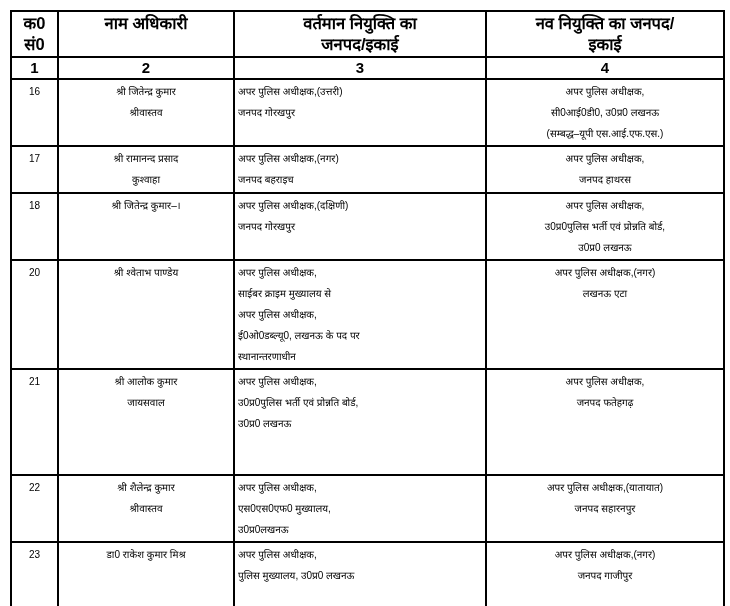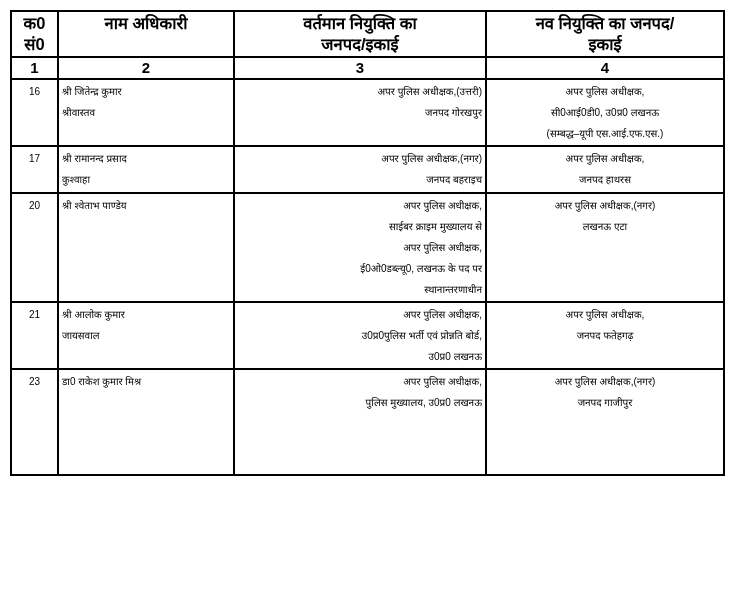--- a/index.html
+++ b/index.html
@@ -47,22 +47,22 @@
   }
   tr.header-row { height: 43px; }
   tr.num-row    { height: 22px; }
   tr.num-row td {
     font-weight: bold;
     text-align: center;
     font-size: 15px;
     line-height: 18px;
   }
   .col-serial  { text-align: center; }
-  .col-name    { text-align: left; padding-left: 6px; }
-  .col-current { text-align: right; }
+  .col-name    { text-align: center; padding-left: 6px; }
+  .col-current { text-align: left; }
   .col-new     { text-align: center; }
 
   
   tbody.data-rows tr:nth-child(1) { height: 61px; }
   tbody.data-rows tr:nth-child(2) { height: 47px; padding-left: 9px; }
   tbody.data-rows tr:nth-child(3) { height: 64px; }
   tbody.data-rows tr:nth-child(4) { height: 66px; }
   tbody.data-rows tr:nth-child(5) { height: 106px; padding-left: 15px; }
   tbody.data-rows tr:nth-child(6) { height: 64px; margin-left: 12px; }
   tbody.data-rows tr:nth-child(7) { height: 65px; }
@@ -132,20 +132,35 @@
           <td class="col-current">
             <div class="line">अपर पुलिस अधीक्षक,(नगर)</div>
             <div class="line">जनपद बहराइच</div>
           </td>
           <td class="col-new">
             <div class="line">अपर पुलिस अधीक्षक,</div>
             <div class="line">जनपद हाथरस</div>
           </td>
         </tr>
         <tr>
+          <td class="col-serial">18</td>
+          <td class="col-name">
+            <div class="line">श्री जितेन्द्र कुमार–।</div>
+          </td>
+          <td class="col-current">
+            <div class="line">अपर पुलिस अधीक्षक,(दक्षिणी)</div>
+            <div class="line">जनपद गोरखपुर</div>
+          </td>
+          <td class="col-new">
+            <div class="line">अपर पुलिस अधीक्षक,</div>
+            <div class="line">उ0प्र0पुलिस भर्ती एवं प्रोन्नति बोर्ड,</div>
+            <div class="line">उ0प्र0 लखनऊ</div>
+          </td>
+        </tr>
+        <tr>
           <td class="col-serial">20</td>
           <td class="col-name">
             <div class="line">श्री श्वेताभ पाण्डेय</div>
           </td>
           <td class="col-current">
             <div class="line">अपर पुलिस अधीक्षक,</div>
             <div class="line">साईबर क्राइम मुख्यालय से</div>
             <div class="line">अपर पुलिस अधीक्षक,</div>
             <div class="line">ई0ओ0डब्ल्यू0, लखनऊ के पद पर</div>
             <div class="line">स्थानान्तरणाधीन</div>
@@ -162,20 +177,36 @@
             <div class="line">जायसवाल</div>
           </td>
           <td class="col-current">
             <div class="line">अपर पुलिस अधीक्षक,</div>
             <div class="line">उ0प्र0पुलिस भर्ती एवं प्रोन्नति बोर्ड,</div>
             <div class="line">उ0प्र0 लखनऊ</div>
           </td>
           <td class="col-new">
             <div class="line">अपर पुलिस अधीक्षक,</div>
             <div class="line">जनपद फतेहगढ़</div>
+          </td>
+        </tr>
+        <tr>
+          <td class="col-serial">22</td>
+          <td class="col-name">
+            <div class="line">श्री शैलेन्द्र कुमार</div>
+            <div class="line">श्रीवास्तव</div>
+          </td>
+          <td class="col-current">
+            <div class="line">अपर पुलिस अधीक्षक,</div>
+            <div class="line">एस0एस0एफ0 मुख्यालय,</div>
+            <div class="line">उ0प्र0लखनऊ</div>
+          </td>
+          <td class="col-new">
+            <div class="line">अपर पुलिस अधीक्षक,(यातायात)</div>
+            <div class="line">जनपद सहारनपुर</div>
           </td>
         </tr>
         <tr>
           <td class="col-serial">23</td>
           <td class="col-name">
             <div class="line">डा0 राकेश कुमार मिश्र</div>
           </td>
           <td class="col-current">
             <div class="line">अपर पुलिस अधीक्षक,</div>
             <div class="line">पुलिस मुख्यालय, उ0प्र0 लखनऊ</div>

